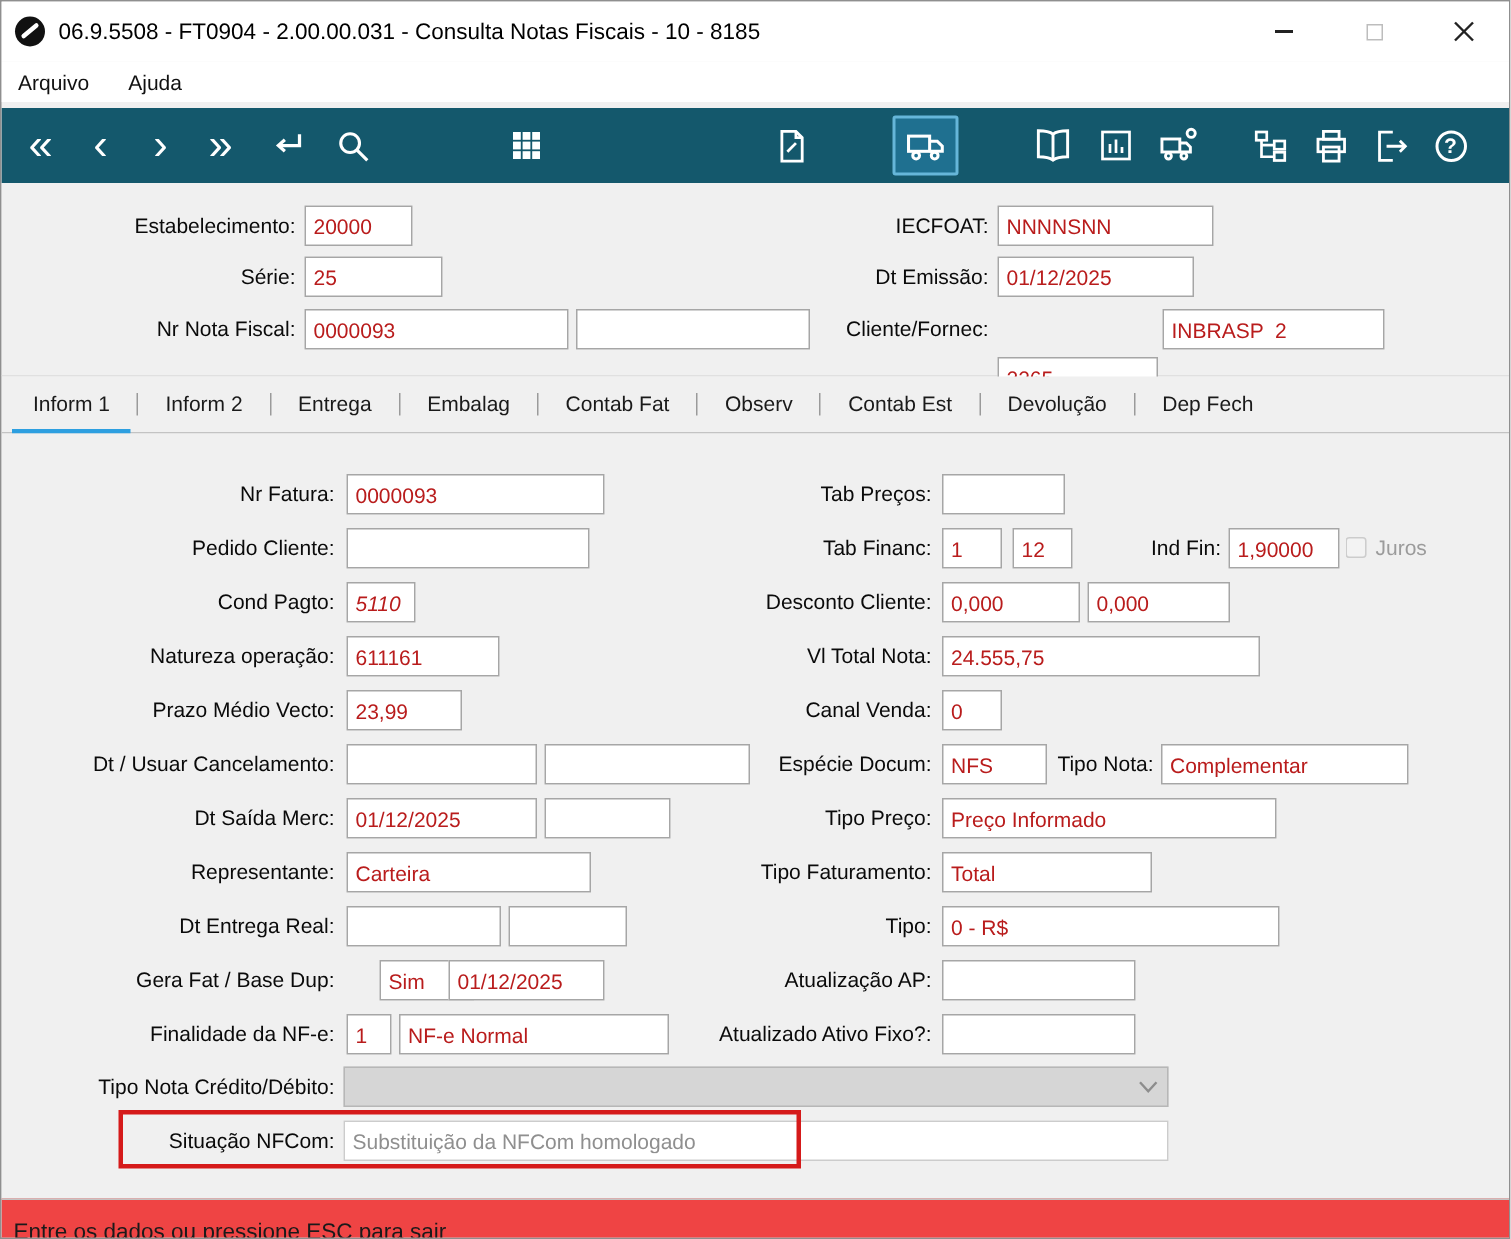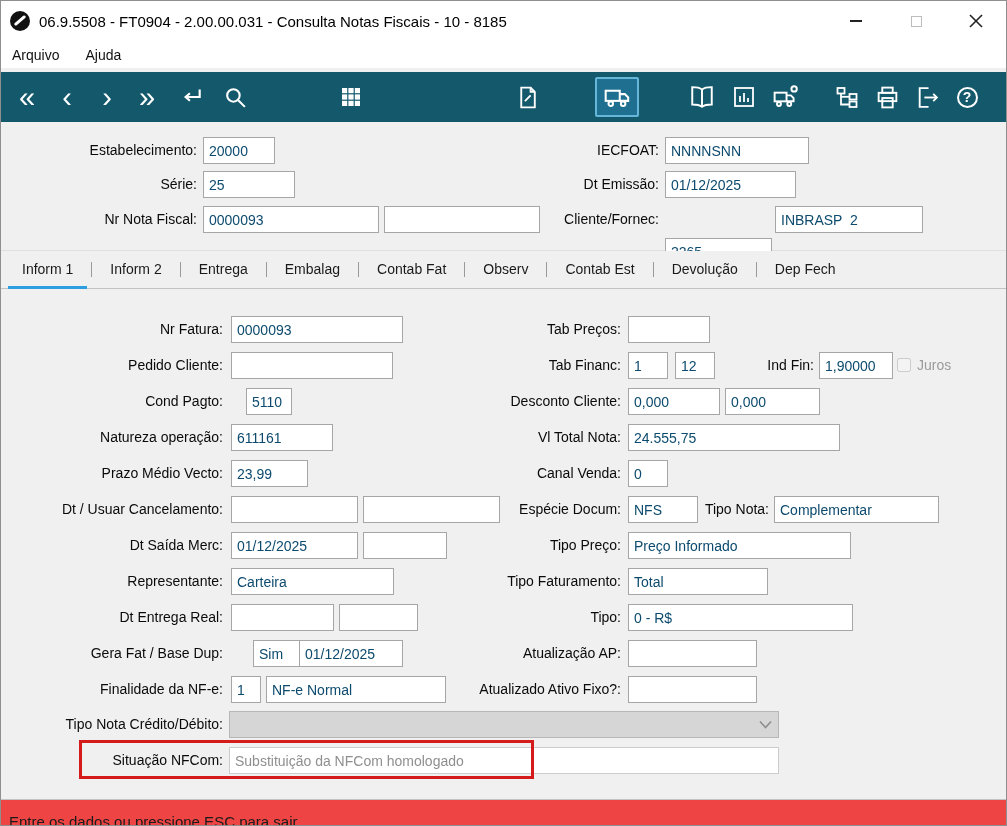--- a/index.html
+++ b/index.html
@@ -52,21 +52,21 @@
     width:21px; height:21px; border:2px solid #fff; border-radius:50%;
     display:flex; align-items:center; justify-content:center;
     font-size:14px; font-weight:bold; color:#fff;
   }
   
   .headerarea { position:absolute; top:121px; left:0; right:0; height:129px; background:#f0f0f0; border-bottom:1px solid #e0e0e0; }
   .hrow, .frow { position:absolute; left:0; right:0; height:30px; }
   .lbl { position:absolute; top:5px; font-size:14px; color:#0a0a0a; text-align:right; white-space:nowrap; }
   .inp {
     position:absolute; top:0; height:27px; border:1px solid #a6a6a6; background:#fff;
-    font:14px "Liberation Sans", sans-serif; color:#0c4a6e; padding:0 5px; outline:none;
+    font:14px "Liberation Sans", sans-serif; color:#b91c1c; padding:0 5px; outline:none;
   }
   .inp.dim { color:#8f8f8f; border-color:#cccccc; }
   
   .tabstrip {
     position:absolute; top:250px; left:0; right:0; height:38px;
     display:flex; align-items:stretch; padding-left:4px;
     border-bottom:1px solid #c3c3c3; background:#f0f0f0;
   }
   .tab { position:relative; padding:10px 17px 0 17px; font-size:14px; color:#1a1a1a; white-space:nowrap; }
   .tab.active::after {
@@ -287,21 +287,21 @@
       <input class="inp" style="left: 627px; width: 40px;" value="1">
       <input class="inp" style="left: 674px; width: 40px;" value="12">
       <span class="lbl" style="left:755px;width:58px">Ind Fin:</span>
       <input class="inp" style="left: 818px; width: 74px;" value="1,90000">
       <input type="checkbox" class="chk" style="left: 896px;" disabled="">
       <span class="lbl gray" style="left:916px;width:55px">Juros</span>
     </div>
 
     <div class="frow" style="top:99px">
       <span class="lbl" style="left:0;width:222px">Cond Pagto:</span>
-      <input class="inp" style="left: 245px; width: 46px;" value="5110">
+      <input class="inp" style="left: 230px; width: 46px; font-style: italic;" value="5110">
       <span class="lbl" style="left:420px;width:200px">Desconto Cliente:</span>
       <input class="inp" style="left: 627px; width: 92px;" value="0,000">
       <input class="inp" style="left: 724px; width: 95px;" value="0,000">
     </div>
 
     <div class="frow" style="top:135px">
       <span class="lbl" style="left:0;width:222px">Natureza operação:</span>
       <input class="inp" style="left: 230px; width: 102px;" value="611161">
       <span class="lbl" style="left:420px;width:200px">Vl Total Nota:</span>
       <input class="inp" style="left: 627px; width: 212px;" value="24.555,75">

